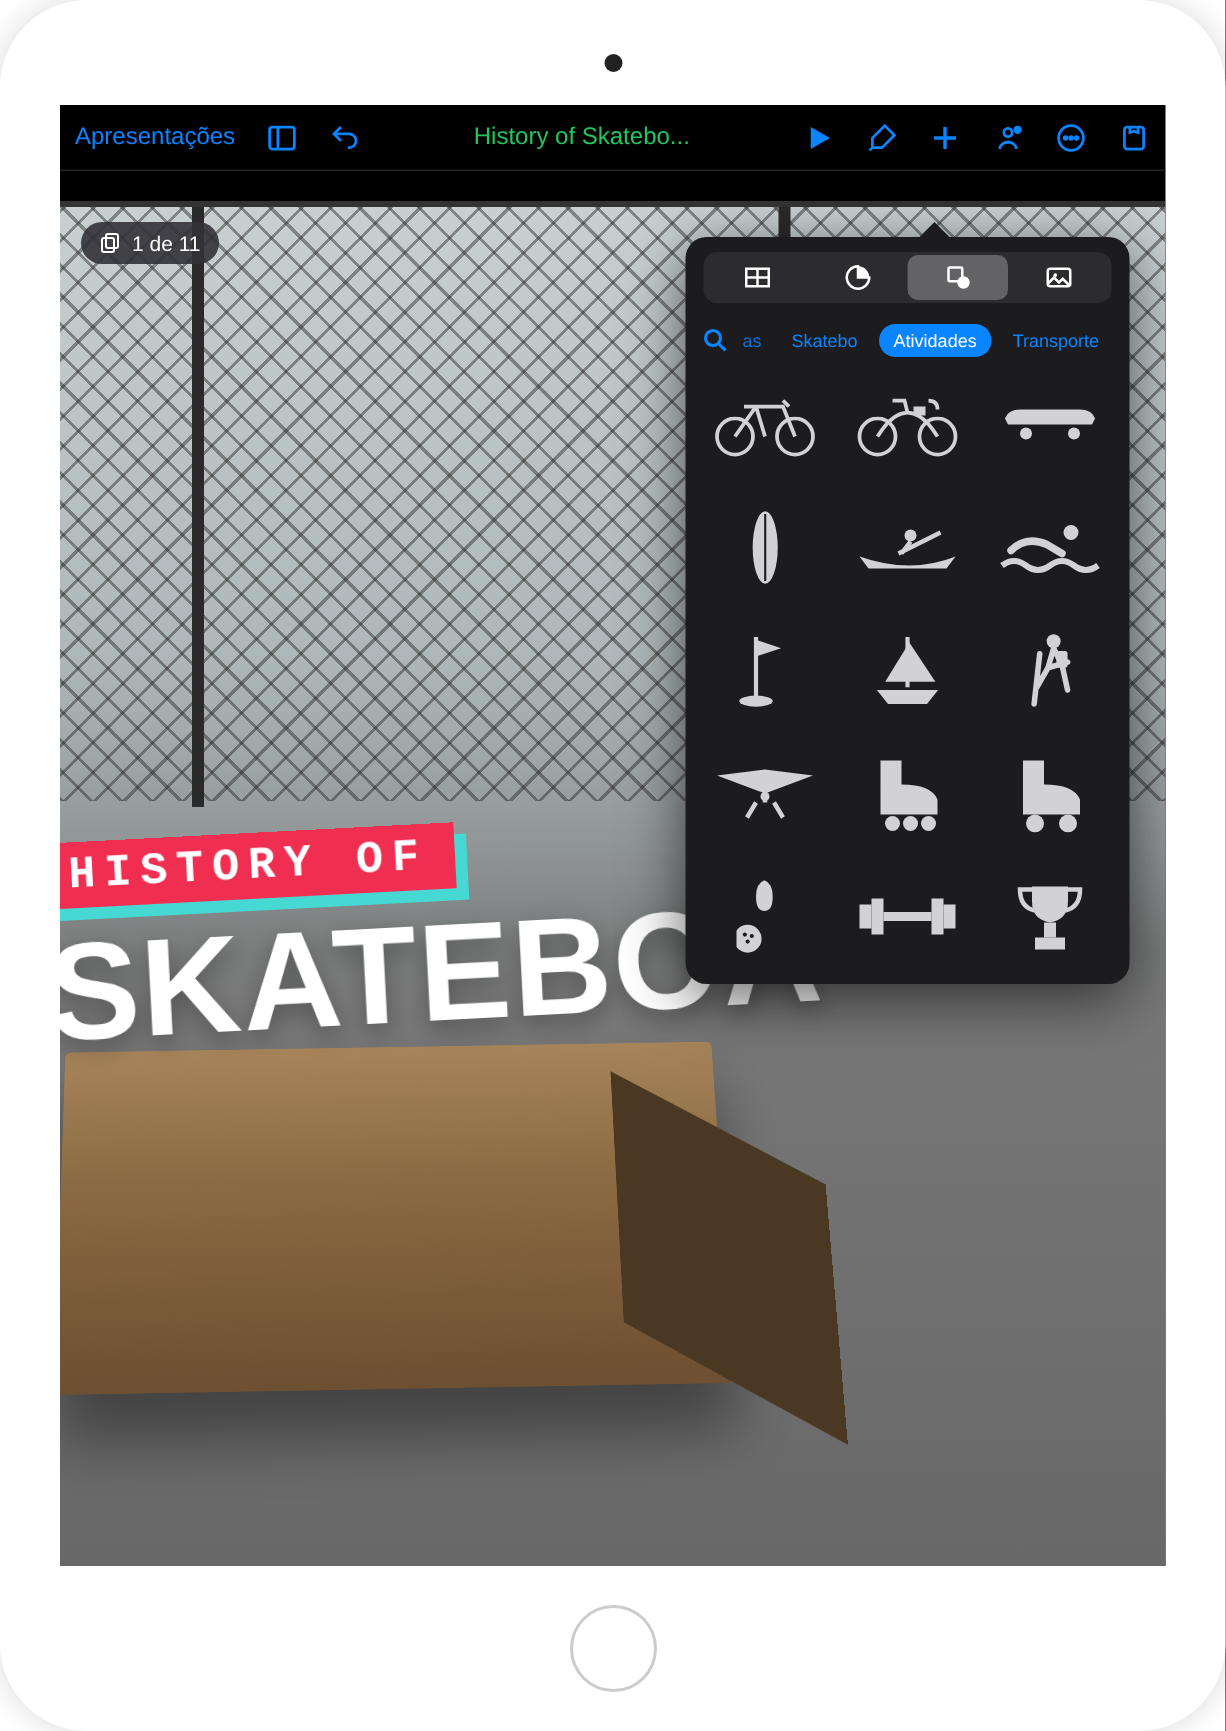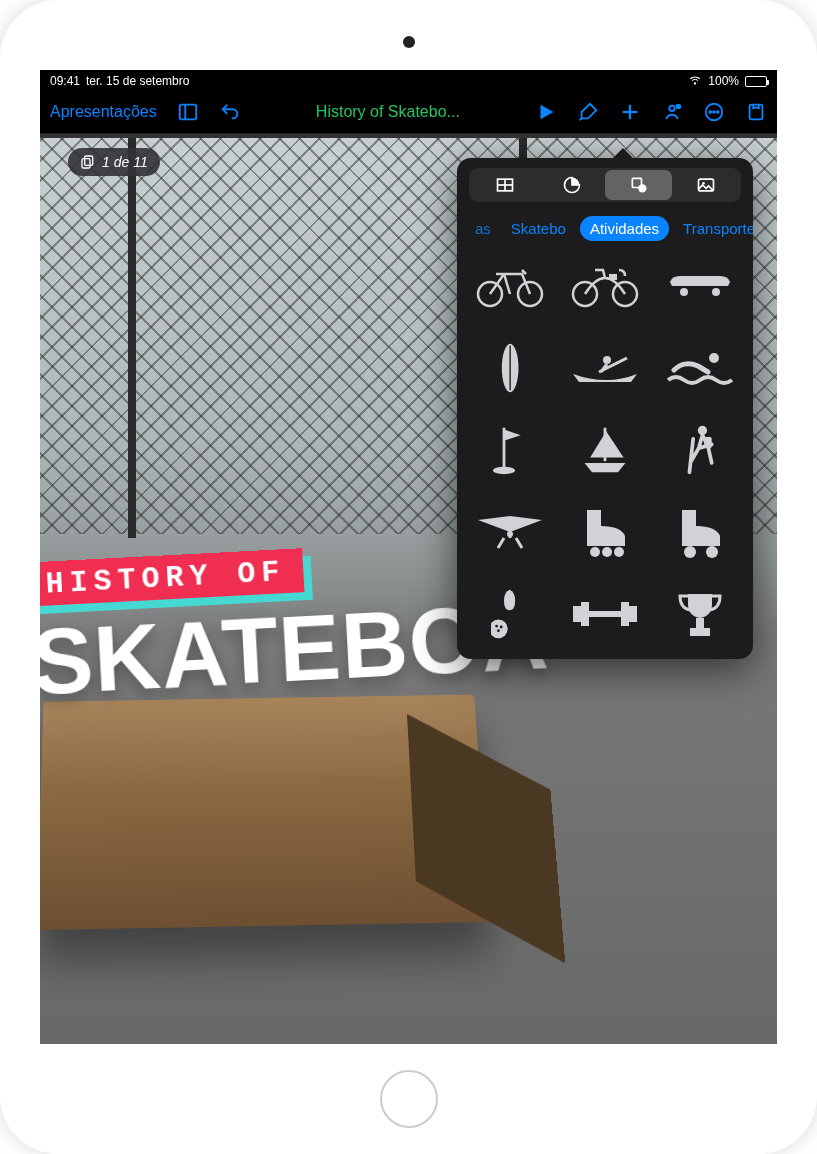--- a/index.html
+++ b/index.html
@@ -154,27 +154,27 @@
       content:"";
       position:absolute;
       right:-70px; top:60px;
       width:140px; height:170px;
       background:#4a3822;
       transform: skewY(30deg);
     }
     
     .slide-pill {
       position: absolute;
-      top: 14px; left: 28px;
+      top: 14px; left: 14px;
       background: rgba(50,50,55,.9);
       color: #fff;
       font-size: 14px;
       padding: 6px 12px;
       border-radius: 14px;
-      display: flex; align-items: center; gap: 6px; font-style: italic;
+      display: flex; align-items: center; gap: 6px;
     }
     .slide-pill svg { width: 16px; height: 16px; }
     
     .title-wrap {
       position: absolute;
       top: 415px; left: -10px;
       transform: rotate(-3deg);
     }
     .title-small {
       display: inline-block;
@@ -236,21 +236,21 @@
     }
     .seg-item.selected {
       background: #636366;
     }
     .seg-item svg { width: 20px; height: 20px; fill: #fff; }
     .cat-row {
       display: flex;
       align-items: center;
       gap: 4px;
       padding: 4px 10px 10px 10px;
-      font-size: 15px;
+      font-size: 12px;
       overflow: hidden;
     }
     .cat-row .search-ic {
       color: #0a84ff;
       margin-right: 4px;
       width: 20px; height: 20px;
       display: flex; align-items: center; justify-content: center;
     }
     .cat-row .partial {
       color: #0a84ff;
@@ -287,35 +287,20 @@
     }
   </style>
 </head>
 <body>
 
 <div class="device">
   <div class="camera"></div>
 
   <div class="screen">
 
-    <div class="status-bar">
-      <div class="status-left">
-        <span>09:41</span>
-        <span>ter. 15 de setembro</span>
-      </div>
-      <div class="status-right">
-        <span>
-          <svg viewBox="0 0 24 24" width="14" height="14" fill="#fff">
-              <path d="M12 20a2 2 0 100-4 2 2 0 000 4zm-4.2-6.2a6 6 0 018.4 0l1.4-1.4a8 8 0 00-11.2 0l1.4 1.4zM4.6 10.6a12 12 0 0114.8 0l1.4-1.4a14 14 0 00-17.6 0l1.4 1.4z"></path>
-            </svg>
-        </span>
-        <span>100%</span>
-        <span class="battery"><span class="battery-fill"></span></span>
-      </div>
-    </div>
 
     <div class="toolbar">
       <div class="tb-left">
         <span>Apresentações</span>
         <span class="icon-btn">
           <svg viewBox="0 0 24 24" fill="none" stroke="#0a84ff" stroke-width="2">
               <rect x="3" y="4" width="18" height="16" rx="2"></rect>
               <line x1="9" y1="4" x2="9" y2="20"></line>
             </svg>
         </span>

